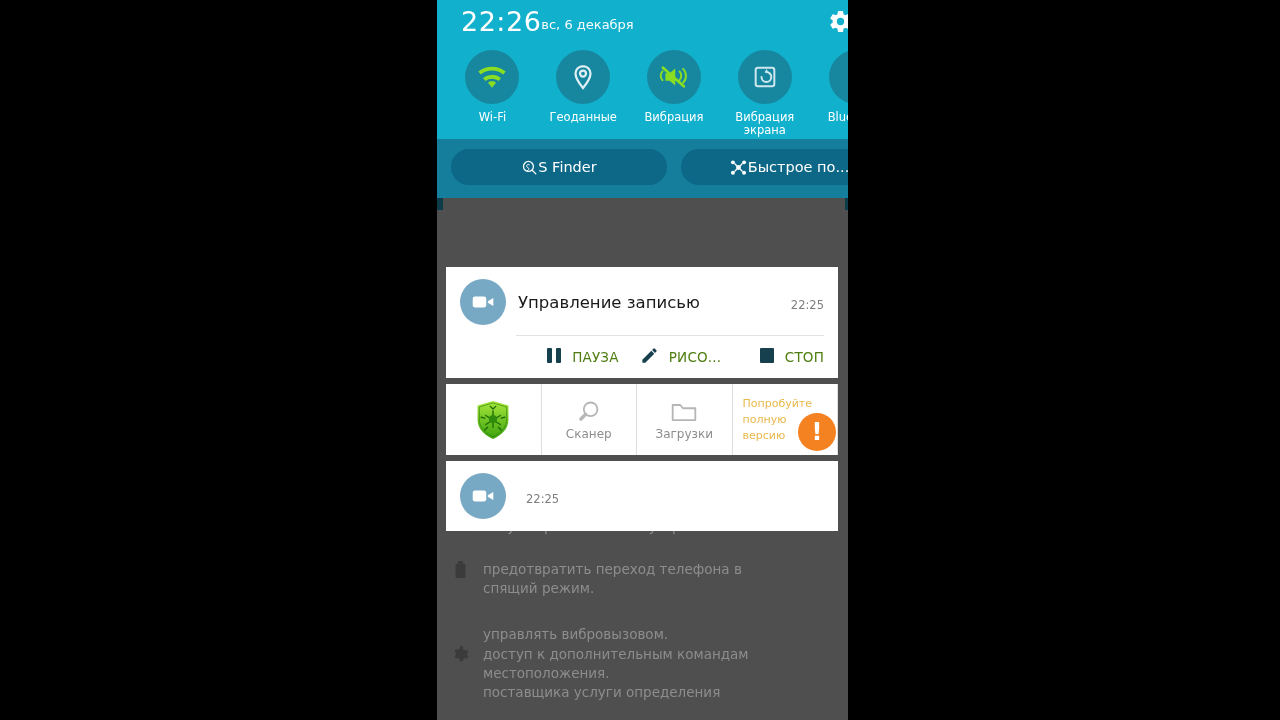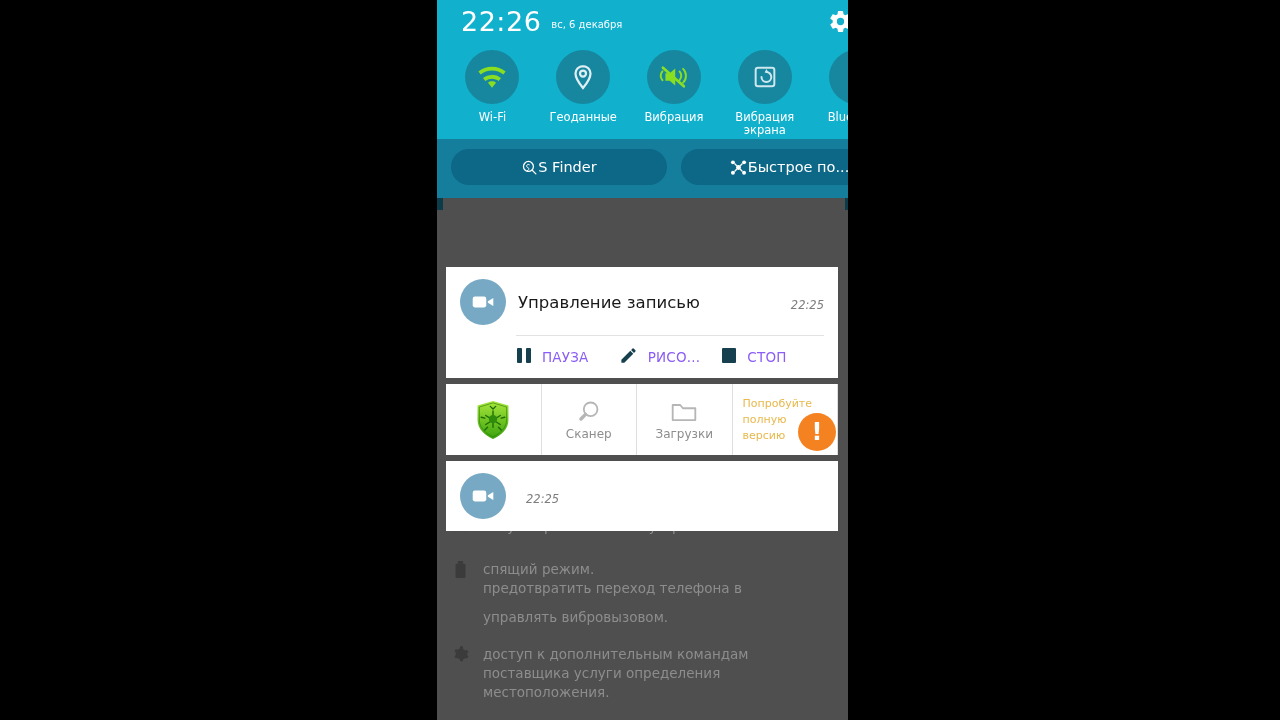--- a/index.html
+++ b/index.html
@@ -84,22 +84,21 @@
     padding: 0 14px 0 24px;
     color: #ffffff;
   }
   #clock {
     font-size: 27px;
     letter-spacing: .5px;
     font-weight: 400;
     line-height: 1;
   }
   #clock-date {
-    font-size: 10px;
-    margin-left: 10px;
+    font-size: 13px;
     opacity: .97;
     line-height: 1;
     padding-top: 7px;
   }
   #status-spacer { flex: 1; }
   .status-icon-btn {
     width: 34px; height: 34px;
     display: flex; align-items: center; justify-content: center;
     margin-left: 6px;
   }
@@ -235,35 +234,34 @@
     color: #444;
     line-height: 20px;
     margin-top: 1px;
   }
   .notif-time {
     flex: 0 0 auto;
     font-size: 11.5px;
     color: #7d7d7d;
     padding-top: 6px;
     padding-left: 8px;
-    font-style: italic;
   }
   .notif-actions {
     display: flex;
     border-top: 1px solid #e2e2e2;
     margin: 10px 14px 0 70px;
   }
   .notif-action {
     flex: 1;
     display: flex;
     align-items: center;
-    justify-content: flex-start;
+    justify-content: flex-end;
     gap: 10px;
     height: 42px;
-    color: #8b5cf6;
+    color: #4d7c0f;
     font-size: 13.5px;
     letter-spacing: .2px;
     white-space: nowrap;
     overflow: hidden;
   }
 
   
   #drweb-card {
     background: #ffffff;
     display: flex;
@@ -345,36 +343,36 @@
       </div>
 
       <div class="bg-row" style="top:560px;">
         <div class="bg-icon">
           <svg width="13" height="18" viewBox="0 0 14 20">
               <rect x="4" y="0" width="6" height="3" rx="1" fill="#3b3b3b"></rect>
               <rect x="1.5" y="3" width="11" height="16" rx="1.5" fill="#3b3b3b"></rect>
             </svg>
         </div>
         <div class="bg-text">
+          <div>предотвратить переход телефона в</div>
           <div>спящий режим.</div>
-          <div>предотвратить переход телефона в</div>
-          <div style="margin-top:10px;">управлять вибровызовом.</div>
+          <div style="margin-top:27px;">управлять вибровызовом.</div>
         </div>
       </div>
 
       <div class="bg-row" style="top:645px;">
         <div class="bg-icon">
           <svg width="17" height="17" viewBox="0 0 24 24" fill="#3b3b3b">
               <path d="M12 8a4 4 0 100 8 4 4 0 000-8zm9.4 4c0-.6-.05-1.2-.15-1.75l2.1-1.6-2-3.45-2.5 1a8.8 8.8 0 00-3-1.75L15.4.5h-4l-.45 2.95a8.8 8.8 0 00-3 1.75l-2.5-1-2 3.45 2.1 1.6c-.1.55-.15 1.15-.15 1.75s.05 1.2.15 1.75l-2.1 1.6 2 3.45 2.5-1a8.8 8.8 0 003 1.75l.45 2.95h4l.45-2.95a8.8 8.8 0 003-1.75l2.5 1 2-3.45-2.1-1.6c.1-.55.15-1.15.15-1.75z"></path>
             </svg>
         </div>
         <div class="bg-text">
           <div>доступ к дополнительным командам</div>
+          <div>местоположения.</div>
           <div>поставщика услуги определения</div>
-          <div>местоположения.</div>
         </div>
       </div>
     </div>
 
     <div id="qs-panel">
 
       <div id="status-bar">
         <div id="clock">22:26</div>
         <div id="clock-date">вс, 6 декабря</div>
         <div id="status-spacer"></div>

